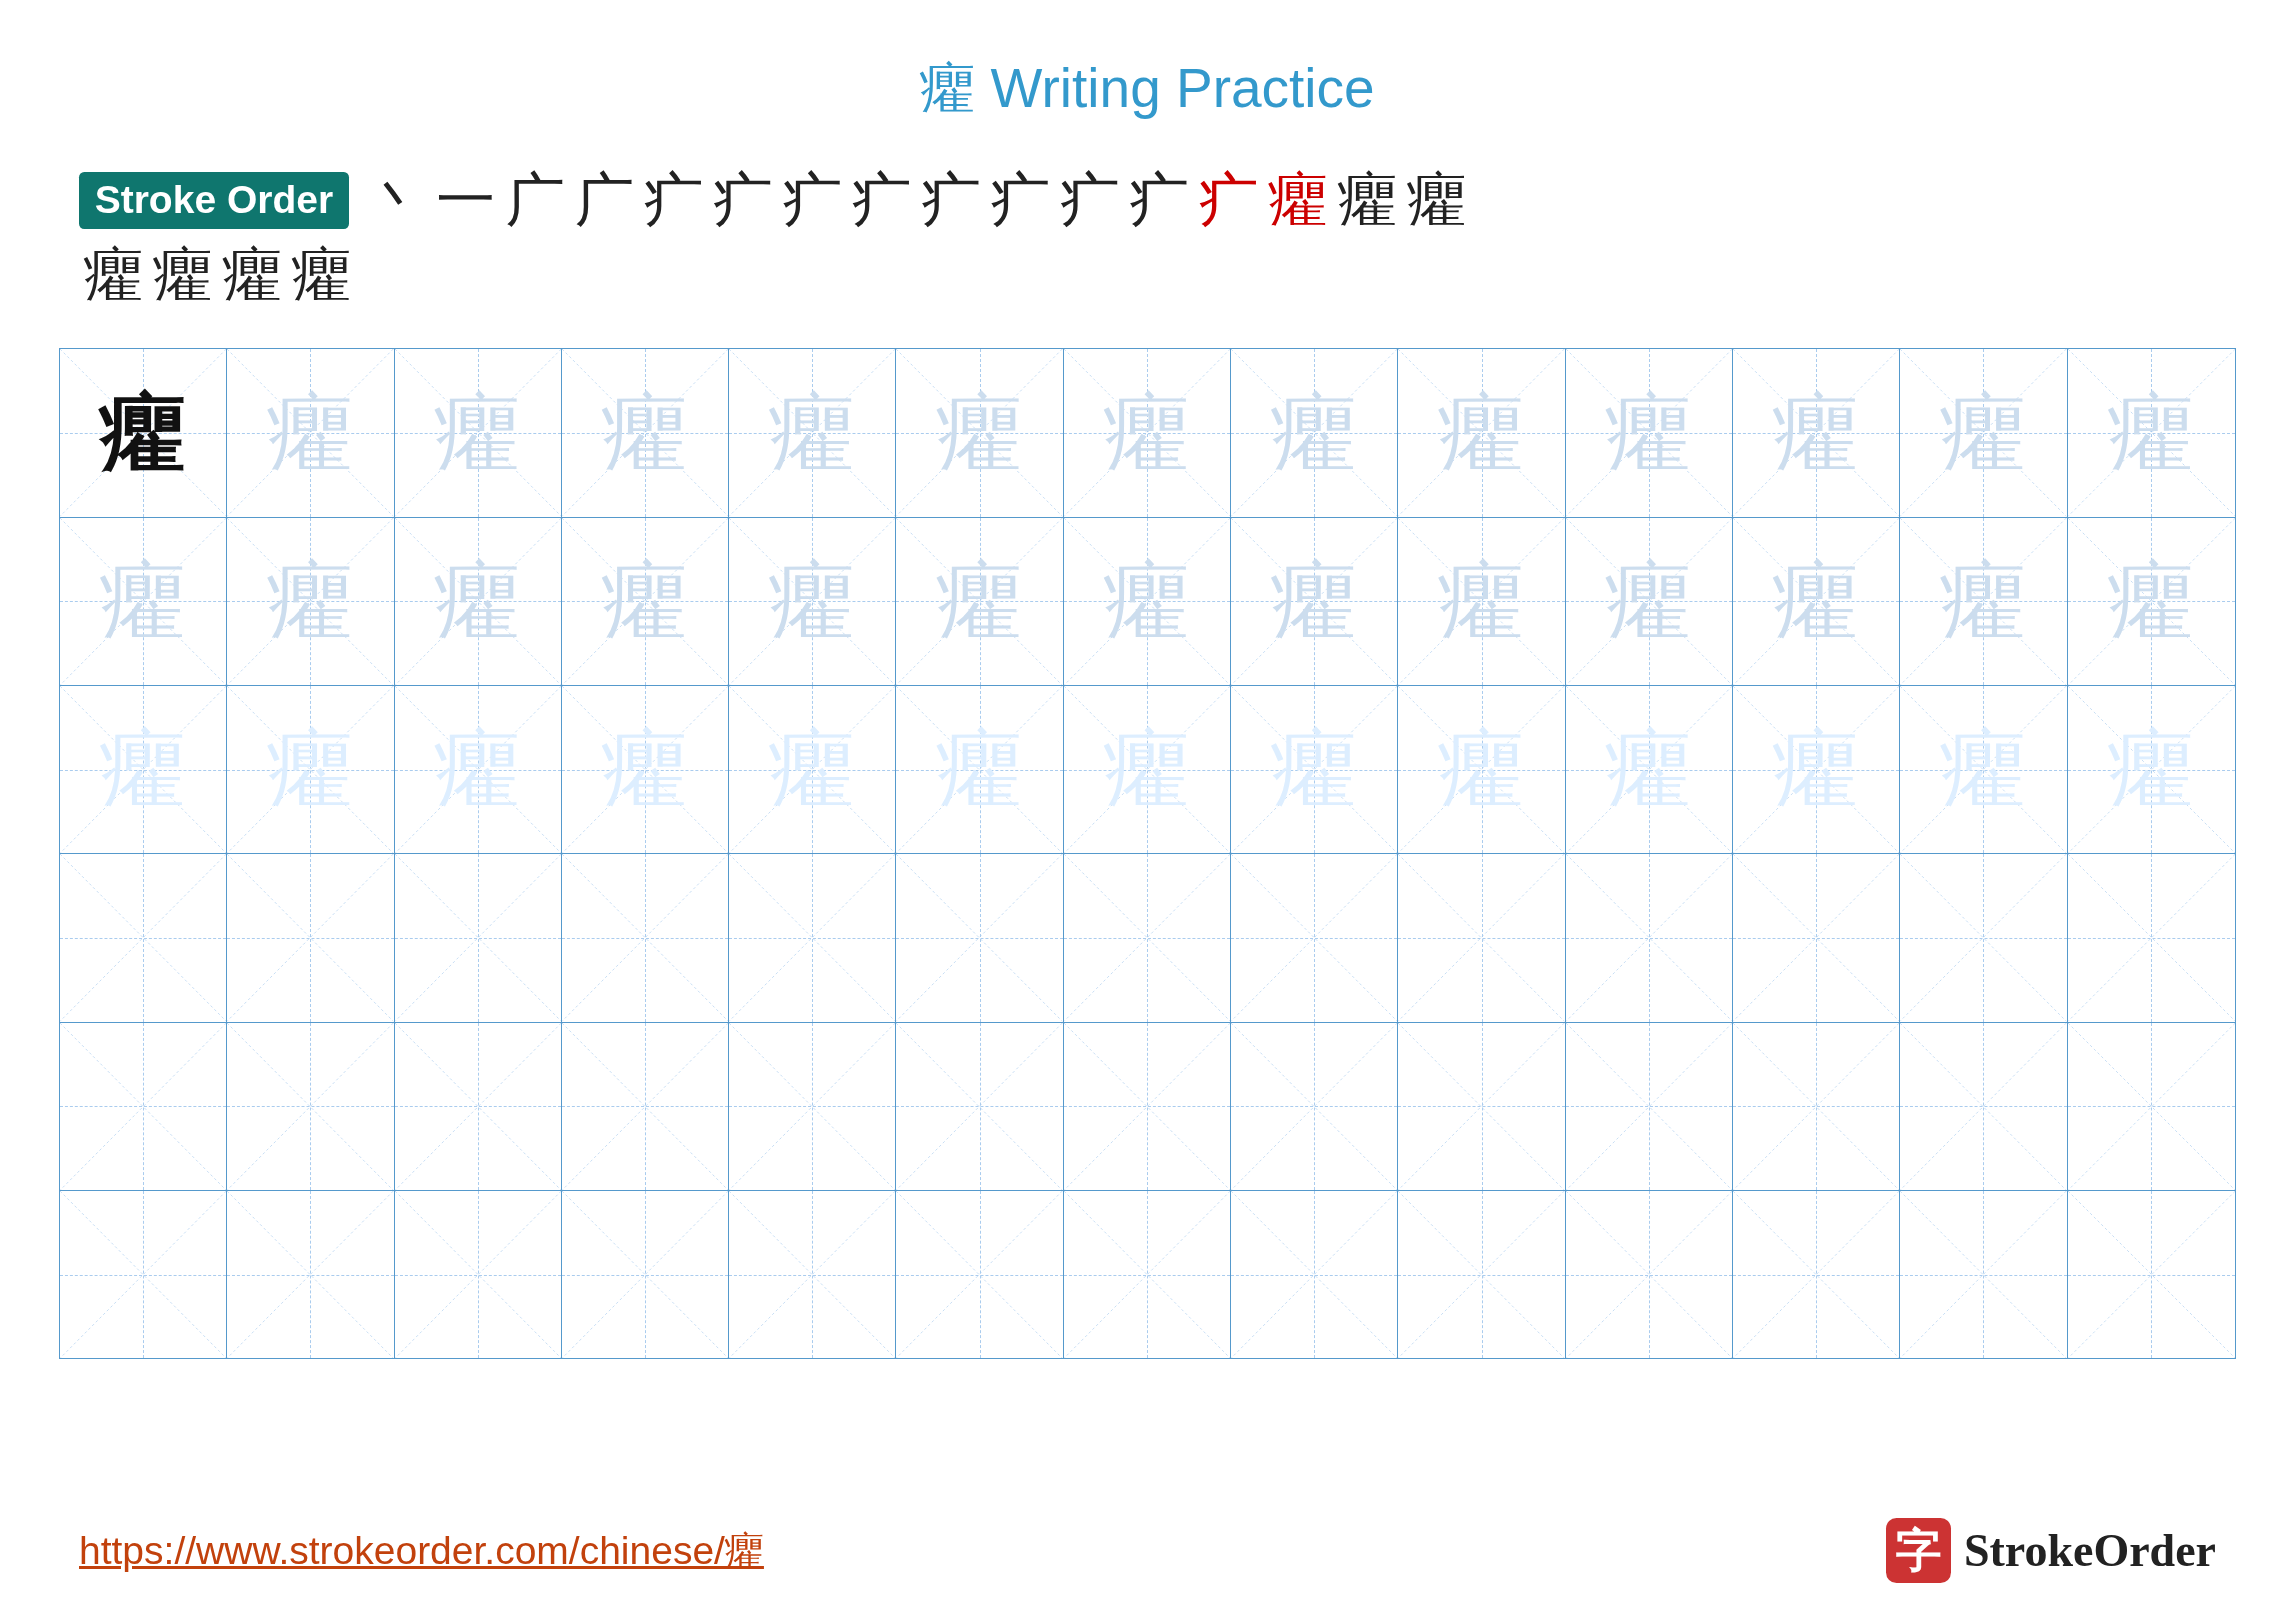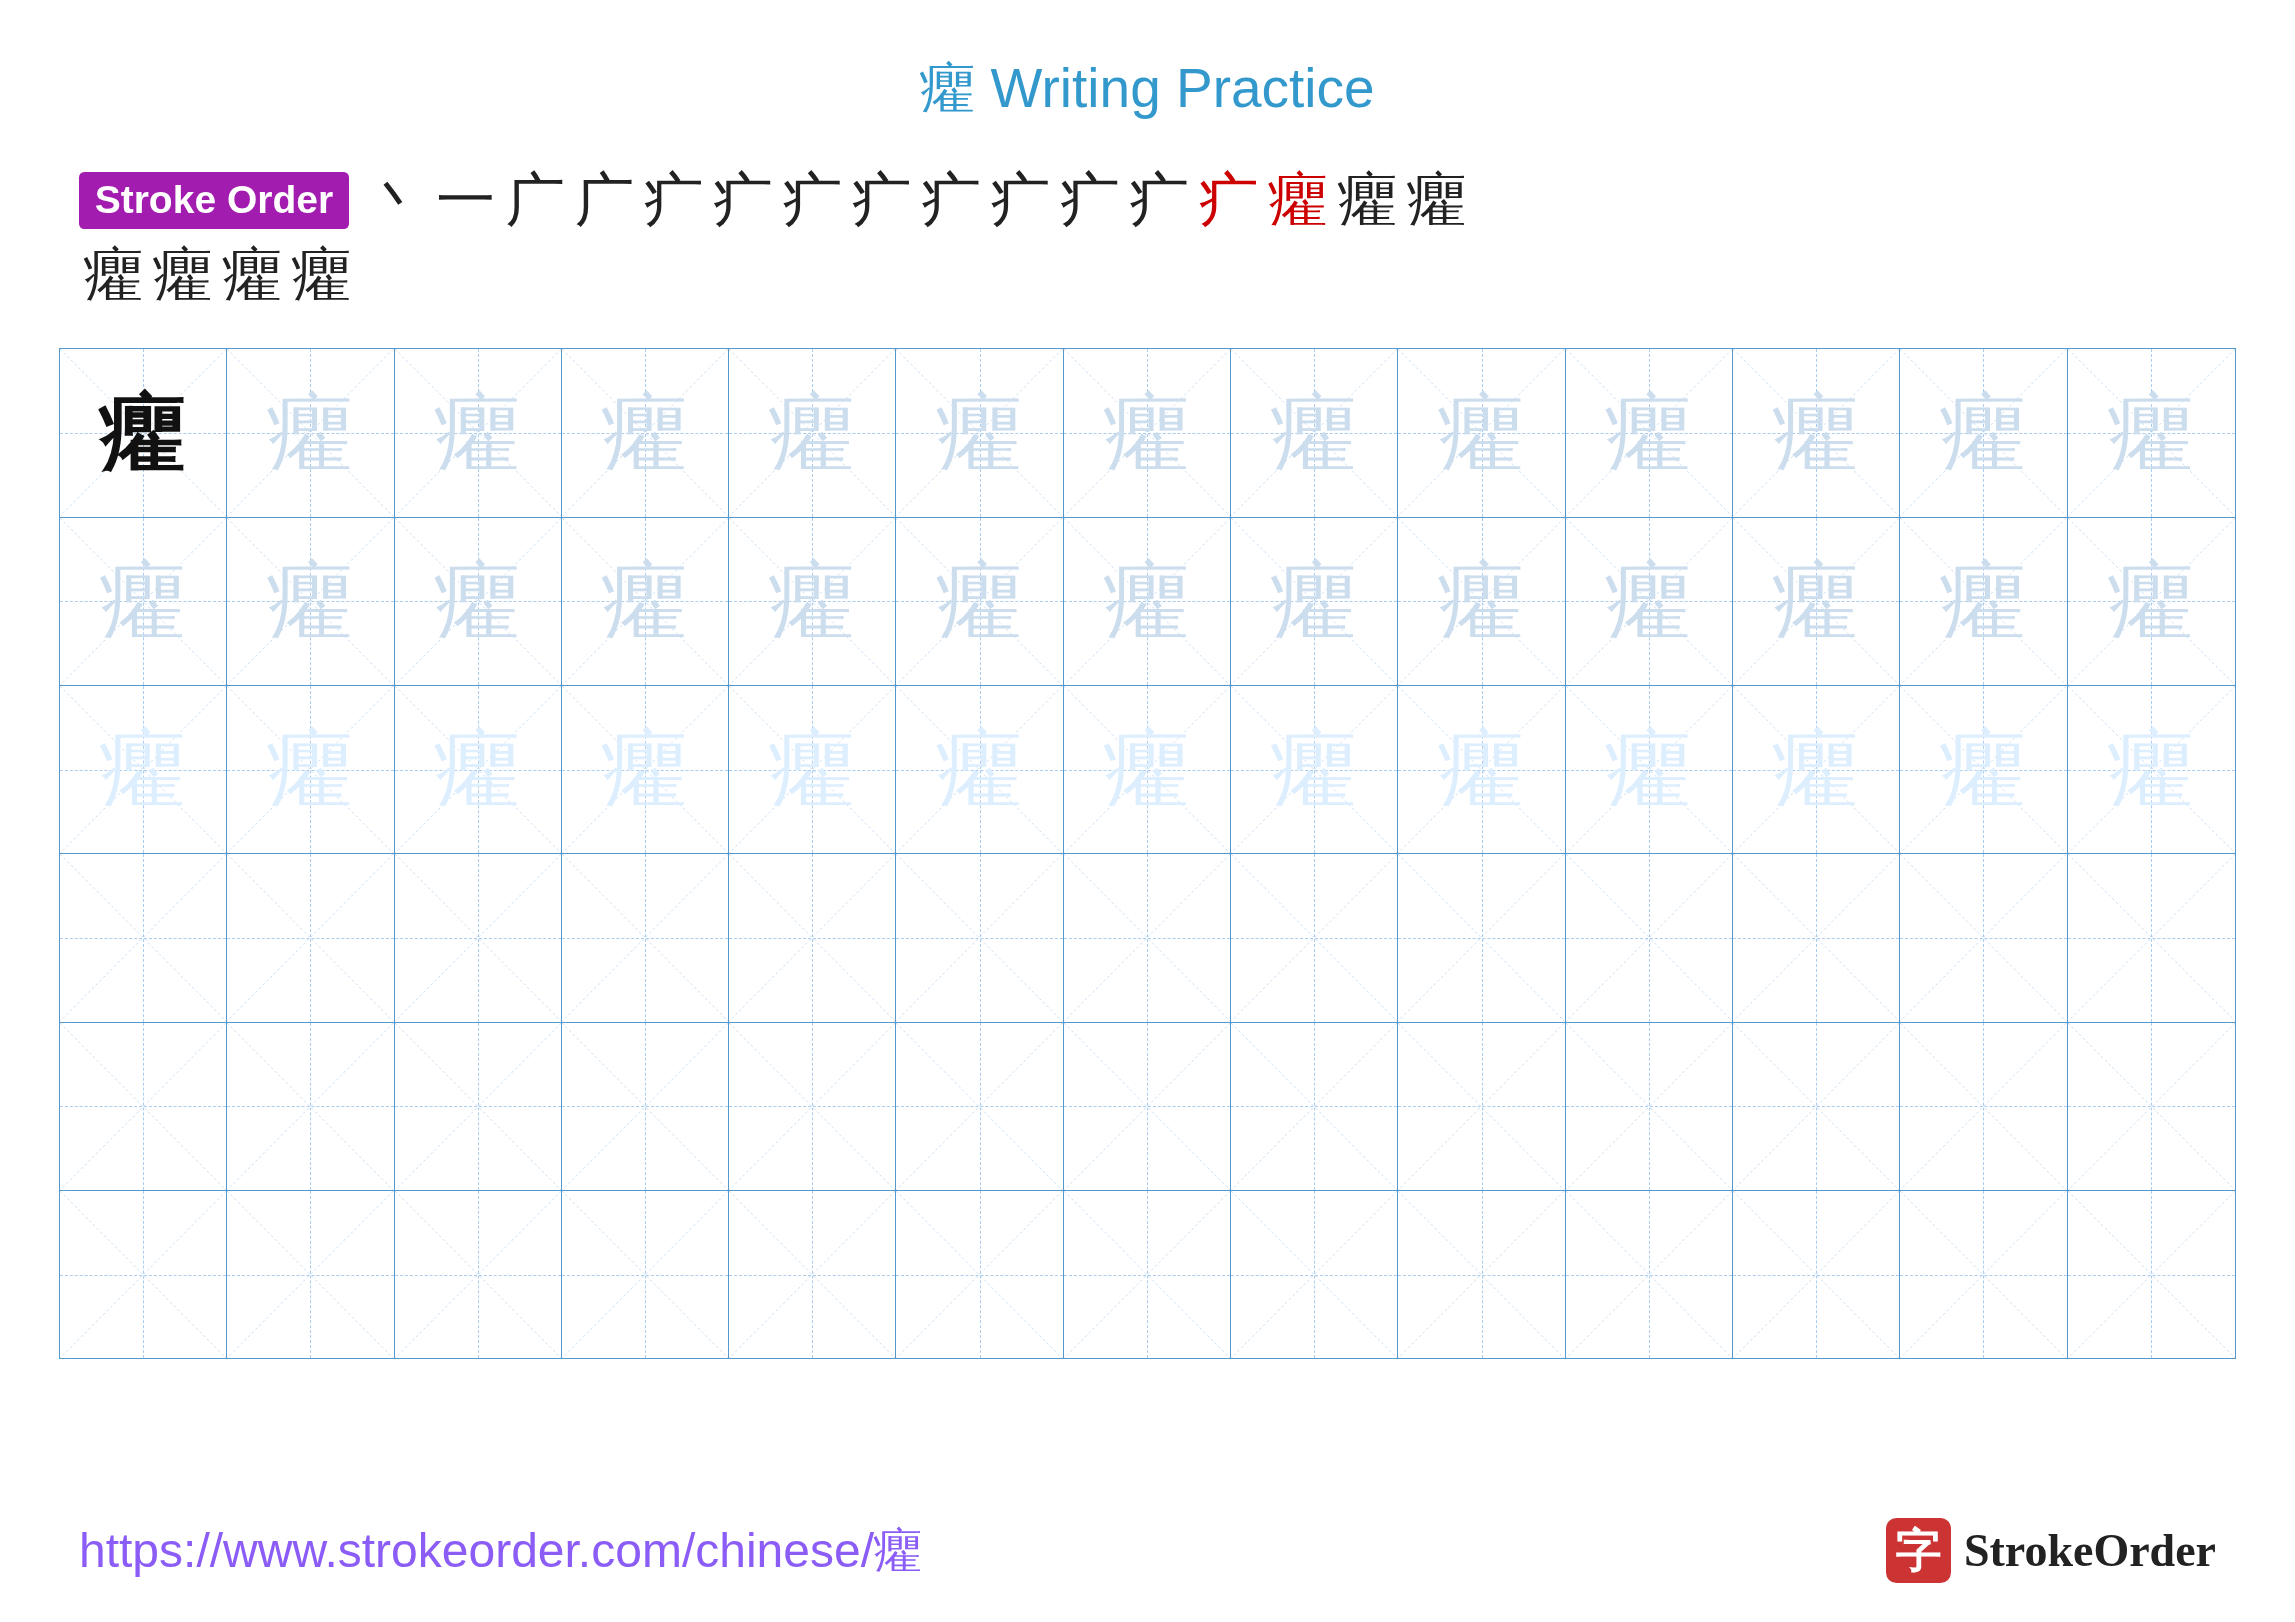--- a/index.html
+++ b/index.html
@@ -32,21 +32,21 @@
       margin-bottom: 6.5px;
     }
     .stroke-order-row {
       display: flex;
       align-items: center;
       flex-wrap: wrap;
       gap: 0;
       line-height: 1.2;
     }
     .stroke-order-badge {
-      background: #a21caf;
+      background: #0f766e;
       color: white;
       font-family: Arial, sans-serif;
       font-size: 39px;
       font-weight: 600;
       padding: 5.2px 15.7px;
       border-radius: 5.2px;
       margin-right: 13px;
       white-space: nowrap;
     }
     .stroke-char {
@@ -149,23 +149,24 @@
     .footer {
       position: absolute;
       bottom: 39px;
       left: 0; right: 0;
       display: flex;
       align-items: center;
       justify-content: space-between;
       padding: 0 79px;
     }
     .footer-url {
-      font-size: 48px;
-      color: #8b5cf6;
+      font-size: 39px;
+      color: #c2410c;
       font-family: Arial, sans-serif;
+      text-decoration: underline;
     }
     .footer-logo {
       display: flex;
       align-items: center;
       gap: 13px;
     }
     .logo-icon {
       width: 65px;
       height: 65px;
       background: #cc3333;

